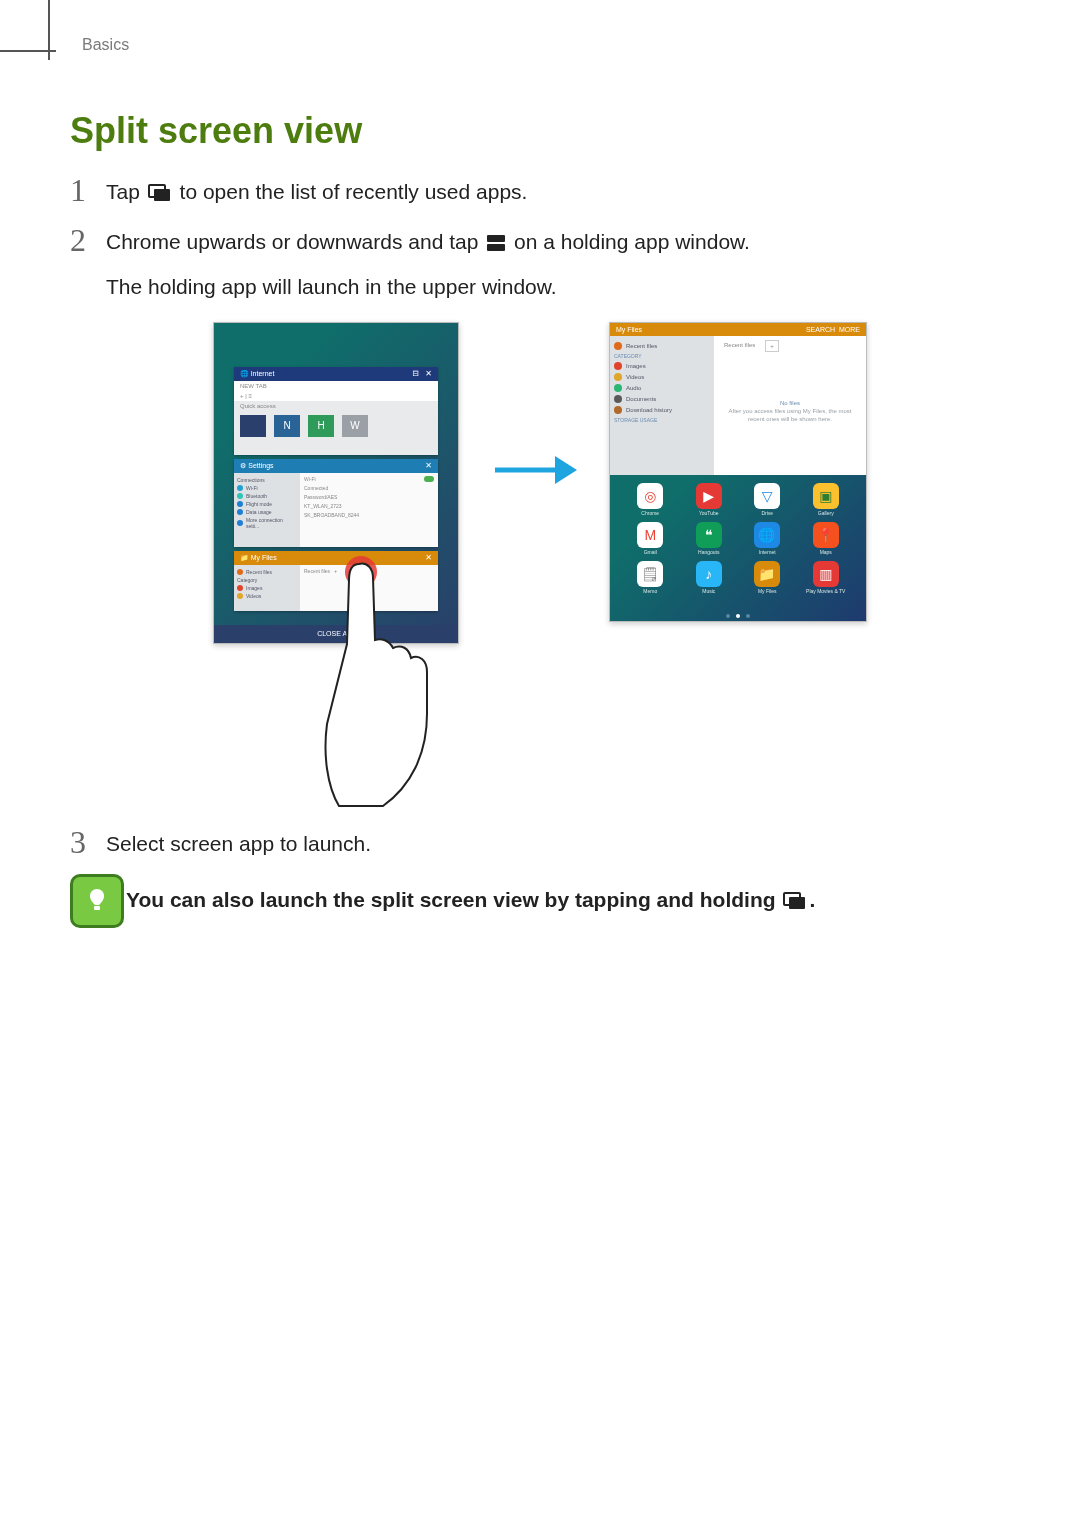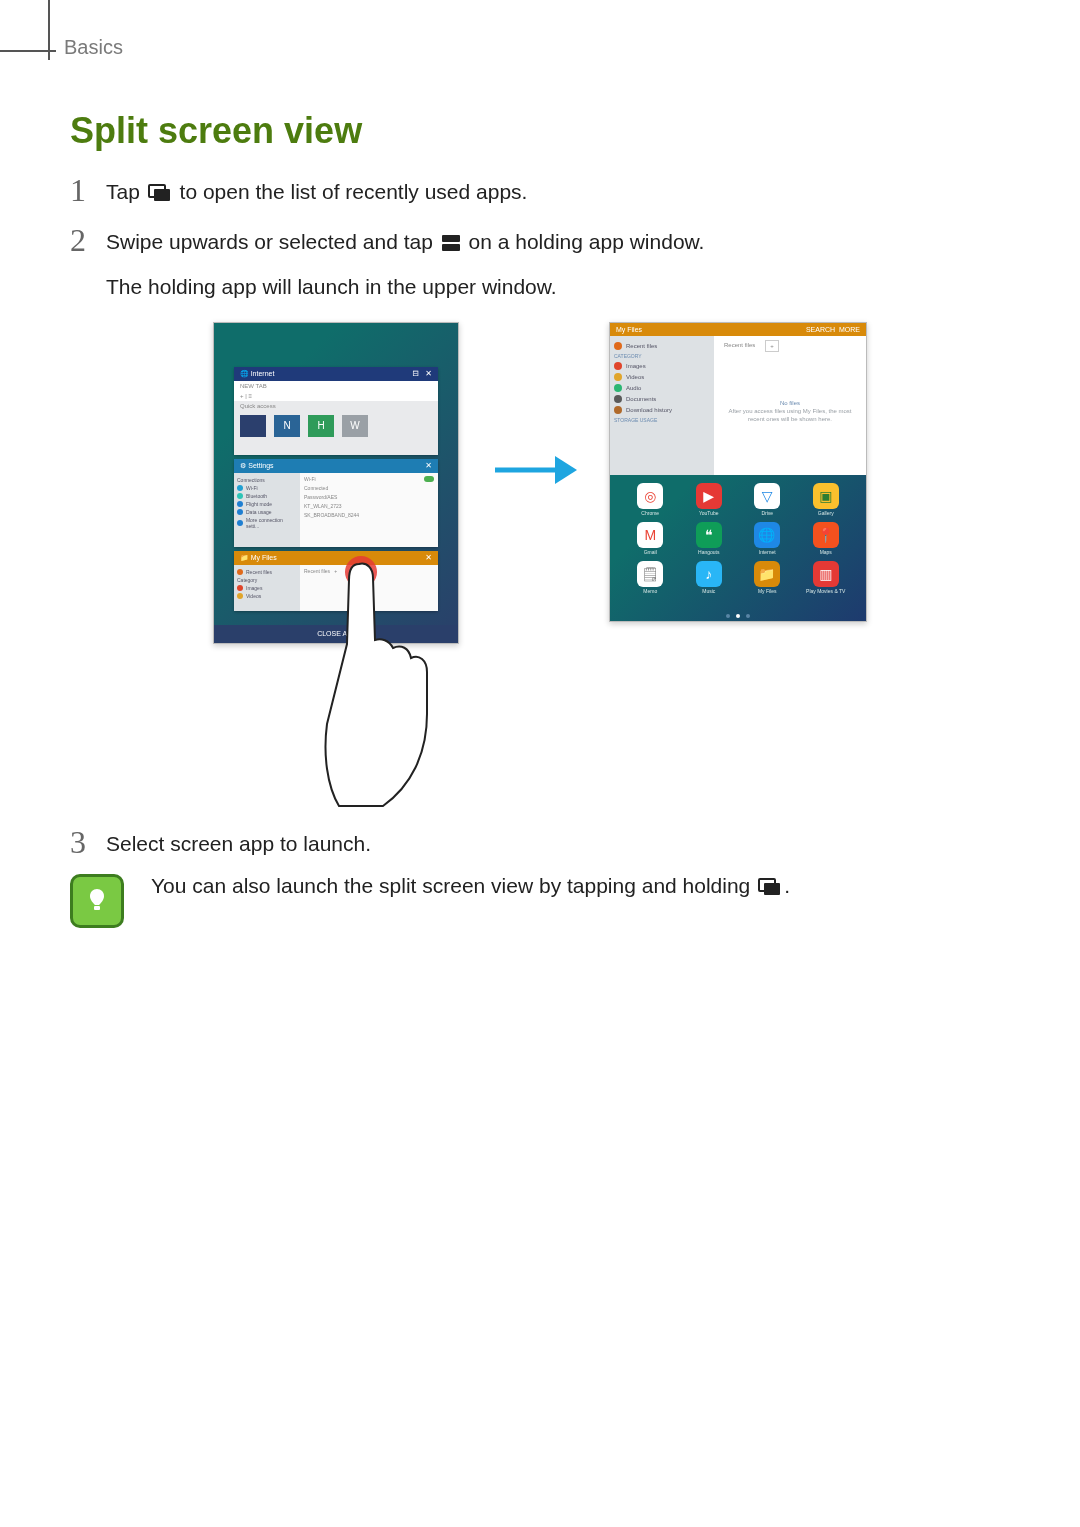--- a/index.html
+++ b/index.html
@@ -32,22 +32,22 @@
     position: absolute;
     top: 50px;
     left: 0;
     width: 56px;
     height: 0;
     border-top: 2px solid #555;
   }
   .breadcrumb {
     position: absolute;
     top: 36px;
-    left: 64px;
-    font-size: 20px;
+    left: 82px;
+    font-size: 16px;
     color: #7a7a7a;
     font-weight: 400;
   }
   .content {
     position: absolute;
     top: 100px;
     left: 70px;
     right: 70px;
   }
   h1.page-title {
@@ -265,23 +265,24 @@
   .mini-right .lower .apps .app .lbl { font-size:5px; color:#d5e6e5; }
   .mini-right .lower .dots {
     position:absolute; bottom:3px; left:0; right:0; display:flex; justify-content:center; gap:6px;
   }
   .mini-right .lower .dots span { width:4px; height:4px; border-radius:50%; background:#9bd; opacity:0.5; }
   .mini-right .lower .dots span.active { opacity:1; background:#fff; }
 
   
   .note {
     display: flex;
-    align-items: flex-start;
-    gap: 27px;
+    align-items: center;
+    gap: 2px;
     margin-top: 14px;
+    font-weight: bold;
   }
   .note .note-icon {
     width: 48px;
     height: 48px;
     border-radius: 10px;
     background: #7ac943;
     border: 3px solid #3d7d1f;
     display: flex;
     align-items: center;
     justify-content: center;
@@ -324,21 +325,21 @@
             <rect x="6" y="5" width="16" height="12" rx="1" fill="#222"></rect>
           </svg>
         </span>
         <span> to open the list of recently used apps.</span>
       </div>
     </div>
 
     <div class="step">
       <div class="num">2</div>
       <div class="txt">
-        <span>Swipe upwards or selected and tap </span>
+        <span>Chrome upwards or downwards and tap </span>
         <span class="inline-icon">
           <svg width="20" height="18" viewBox="0 0 20 18">
             <rect x="1" y="1" width="18" height="7" rx="1" fill="#222"></rect>
             <rect x="1" y="10" width="18" height="7" rx="1" fill="#222"></rect>
           </svg>
         </span>
         <span> on a holding app window.</span>
         <div style="height:10px"></div>
         <span>The holding app will launch in the upper window.</span>
       </div>

